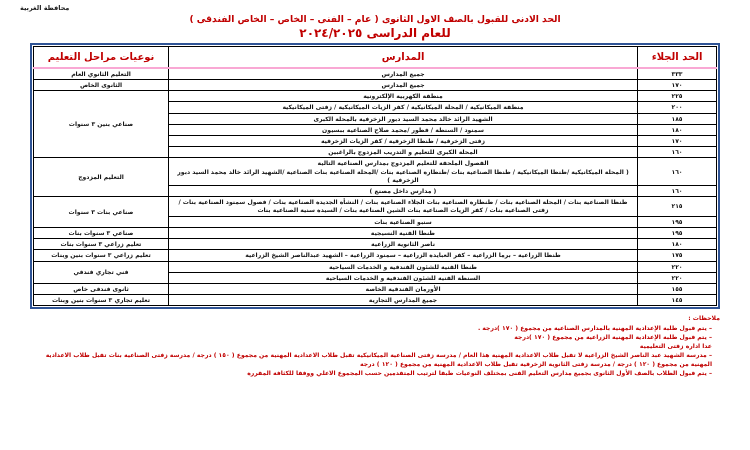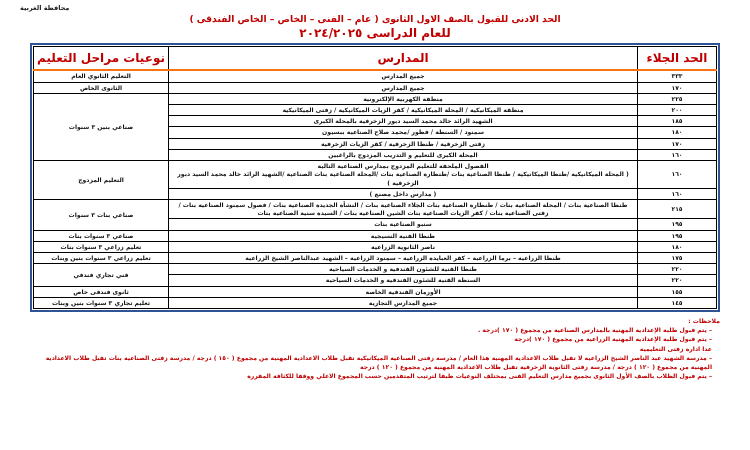--- a/index.html
+++ b/index.html
@@ -59,23 +59,23 @@
     padding:1px 2px;
     vertical-align:middle;
     text-align:center;
     font-size:6.1px;
     font-weight:bold;
     line-height:1.35;
     color:#111;
   }
   table.main th{
     color:#c00000;
-    font-size:12px;
+    font-size:10px;
     padding:3px 2px;
-    border-bottom:2px solid #f97316;
+    border-bottom:2px solid #f9a8d4;
   }
   th.c-min,td.c-min{width:74px;border-left:2.2px solid #000;}
   th.c-type,td.c-type{width:130px;border-right:2.2px solid #000;}
   td.schools{padding:1.5px 4px;}
   td.multi{line-height:1.45;padding:2px 5px;}
   .num{font-size:6.6px;letter-spacing:.4px;}
 
   
   .notes{
     margin:4px 22px 0 22px;

